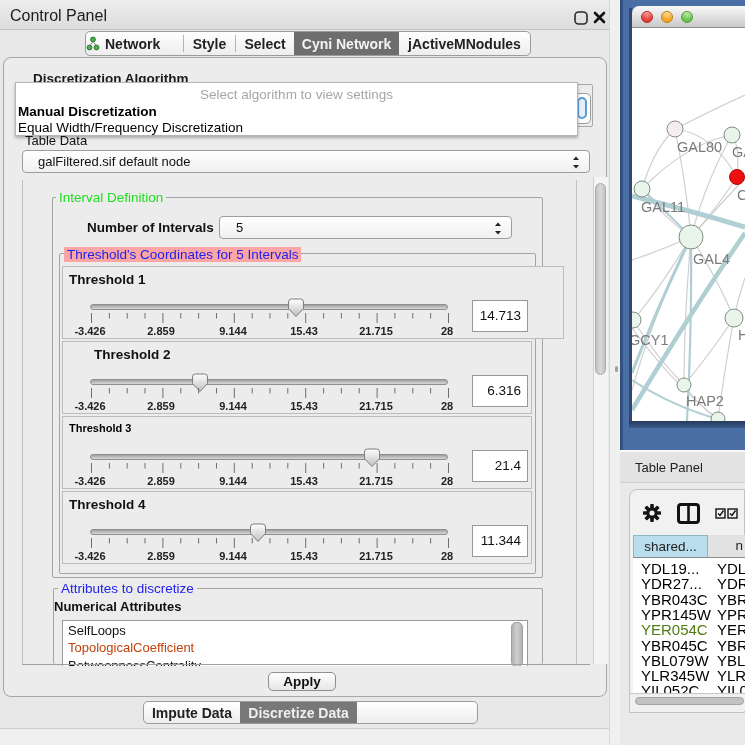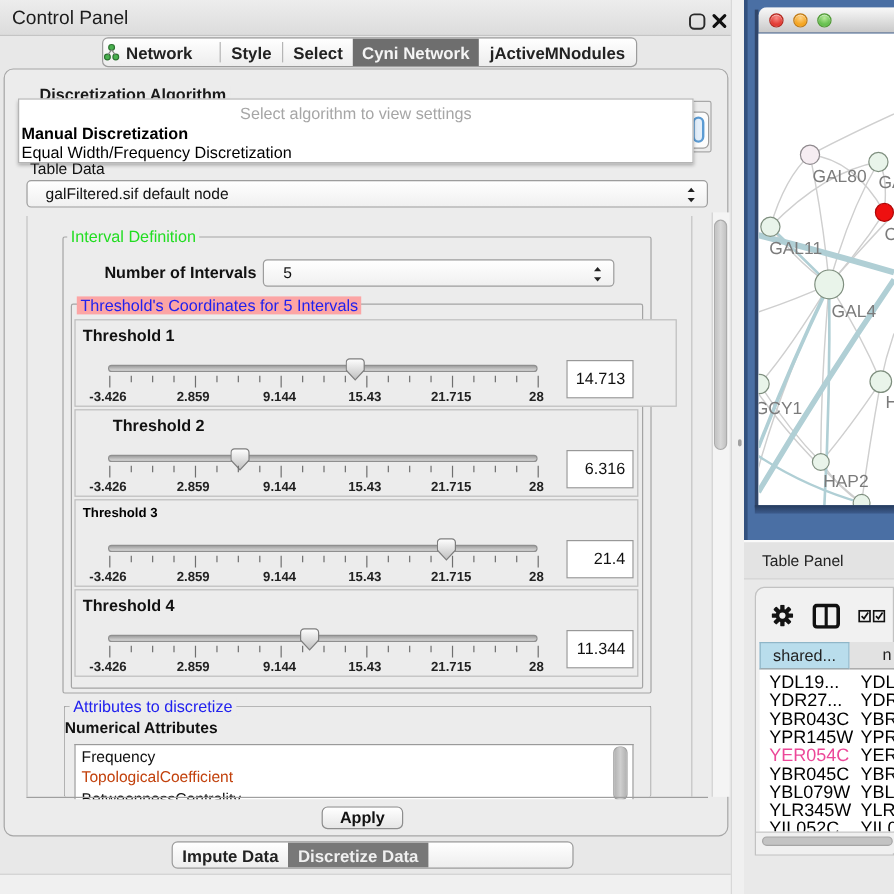--- a/index.html
+++ b/index.html
@@ -217,21 +217,21 @@
     <div style="position:absolute;left:135px;top:58px;width:70px;text-align:center;font-size:11px;font-weight:bold;color:#222;">9.144</div>
     <div style="position:absolute;left:206px;top:58px;width:70px;text-align:center;font-size:11px;font-weight:bold;color:#222;">15.43</div>
     <div style="position:absolute;left:278px;top:58px;width:70px;text-align:center;font-size:11px;font-weight:bold;color:#222;">21.715</div>
     <div style="position:absolute;left:349px;top:58px;width:70px;text-align:center;font-size:11px;font-weight:bold;color:#222;">28</div>
 <div style="position:absolute;left:409px;top:33px;width:56px;height:32px;background:#fff;border:1px solid #989898;font-size:13.5px;color:#111;text-align:right;line-height:30px;padding-right:6px;">11.344</div>
 </div>
 <div class="abs" style="left:53px;top:588px;width:490px;height:76px;border:1px solid #a4a4a4;border-bottom:none;border-radius:2px;"></div>
 <div class="abs" style="left:58px;top:581px;font-size:13.5px;color:#2121ee;background:#ececec;padding:0 3px;">Attributes to discretize</div>
 <div class="abs" style="left:54px;top:599px;font-size:13px;font-weight:bold;color:#111;">Numerical Attributes</div>
 <div class="abs" style="left:62px;top:620px;width:466px;height:46px;background:#fff;border:1px solid #9a9a9a;border-bottom:none;overflow:hidden;">
-<div style="position:absolute;left:5px;top:1.5px;font-size:13px;color:#111;">Frequency</div>
+<div style="position:absolute;left:5px;top:1.5px;font-size:13px;color:#111;">SelfLoops</div>
 <div style="position:absolute;left:5px;top:19px;font-size:13px;color:#c2410c;">TopologicalCoefficient</div>
 <div style="position:absolute;left:5px;top:36.5px;font-size:13px;color:#111;">BetweennessCentrality</div>
 <div style="position:absolute;left:448px;top:1px;width:12px;height:45px;background:linear-gradient(90deg,#b3b3b3,#cfcfcf,#b3b3b3);border:1px solid #a0a0a0;border-radius:5px;"></div>
 </div>
 <div class="abs" style="left:22px;top:664px;width:568px;height:1px;background:#9f9f9f;"></div>
 <div class="abs" style="left:22px;top:180px;width:1px;height:484px;background:#c2c2c2;"></div>
 <div class="abs" style="left:576px;top:180px;width:1px;height:484px;background:#c2c2c2;"></div>
 <div class="abs" style="left:593px;top:177px;width:15px;height:487px;background:#f4f4f4;border-left:1px solid #cfcfcf;"></div>
 <div class="abs" style="left:595px;top:183px;width:11px;height:192px;background:linear-gradient(90deg,#c2c2c2,#d8d8d8,#c2c2c2);border:1px solid #ababab;border-radius:6px;"></div>
 <div class="abs" style="left:268px;top:672px;width:68px;height:19px;background:linear-gradient(#ffffff,#e6e6e6);border:1px solid #8e8e8e;border-radius:5px;font-size:13.5px;font-weight:bold;color:#111;text-align:center;line-height:17px;">Apply</div>
@@ -339,21 +339,21 @@
 <div class="abs" style="left:708px;top:535px;width:37px;height:23px;background:#e2e2e2;border-bottom:1px solid #8a8a8a;font-size:13.5px;color:#222;text-align:right;line-height:21px;padding-right:2px;">n</div>
 <div class="abs" style="left:633px;top:558px;width:112px;height:135px;background:#fff;overflow:hidden;">
 <div style="position:absolute;left:8px;top:3.0px;font-size:15px;line-height:15px;color:#000;">YDL19...</div>
 <div style="position:absolute;left:84px;top:3.0px;font-size:15px;line-height:15px;color:#000;white-space:nowrap;">YDL1</div>
 <div style="position:absolute;left:8px;top:18.3px;font-size:15px;line-height:15px;color:#000;">YDR27...</div>
 <div style="position:absolute;left:84px;top:18.3px;font-size:15px;line-height:15px;color:#000;white-space:nowrap;">YDR2</div>
 <div style="position:absolute;left:8px;top:33.6px;font-size:15px;line-height:15px;color:#000;">YBR043C</div>
 <div style="position:absolute;left:84px;top:33.6px;font-size:15px;line-height:15px;color:#000;white-space:nowrap;">YBR0</div>
 <div style="position:absolute;left:8px;top:48.9px;font-size:15px;line-height:15px;color:#000;">YPR145W</div>
 <div style="position:absolute;left:84px;top:48.9px;font-size:15px;line-height:15px;color:#000;white-space:nowrap;">YPR1</div>
-<div style="position:absolute;left:8px;top:64.2px;font-size:15px;line-height:15px;color:#ec4899;">YER054C</div>
+<div style="position:absolute;left:8px;top:64.2px;font-size:15px;line-height:15px;color:#4d7c0f;">YER054C</div>
 <div style="position:absolute;left:84px;top:64.2px;font-size:15px;line-height:15px;color:#000;white-space:nowrap;">YER0</div>
 <div style="position:absolute;left:8px;top:79.5px;font-size:15px;line-height:15px;color:#000;">YBR045C</div>
 <div style="position:absolute;left:84px;top:79.5px;font-size:15px;line-height:15px;color:#000;white-space:nowrap;">YBR0</div>
 <div style="position:absolute;left:8px;top:94.8px;font-size:15px;line-height:15px;color:#000;">YBL079W</div>
 <div style="position:absolute;left:84px;top:94.8px;font-size:15px;line-height:15px;color:#000;white-space:nowrap;">YBL0</div>
 <div style="position:absolute;left:8px;top:110.1px;font-size:15px;line-height:15px;color:#000;">YLR345W</div>
 <div style="position:absolute;left:84px;top:110.1px;font-size:15px;line-height:15px;color:#000;white-space:nowrap;">YLR3</div>
 <div style="position:absolute;left:8px;top:125.4px;font-size:15px;line-height:15px;color:#000;">YIL052C</div>
 <div style="position:absolute;left:84px;top:125.4px;font-size:15px;line-height:15px;color:#000;white-space:nowrap;">YIL0</div>
 </div>

